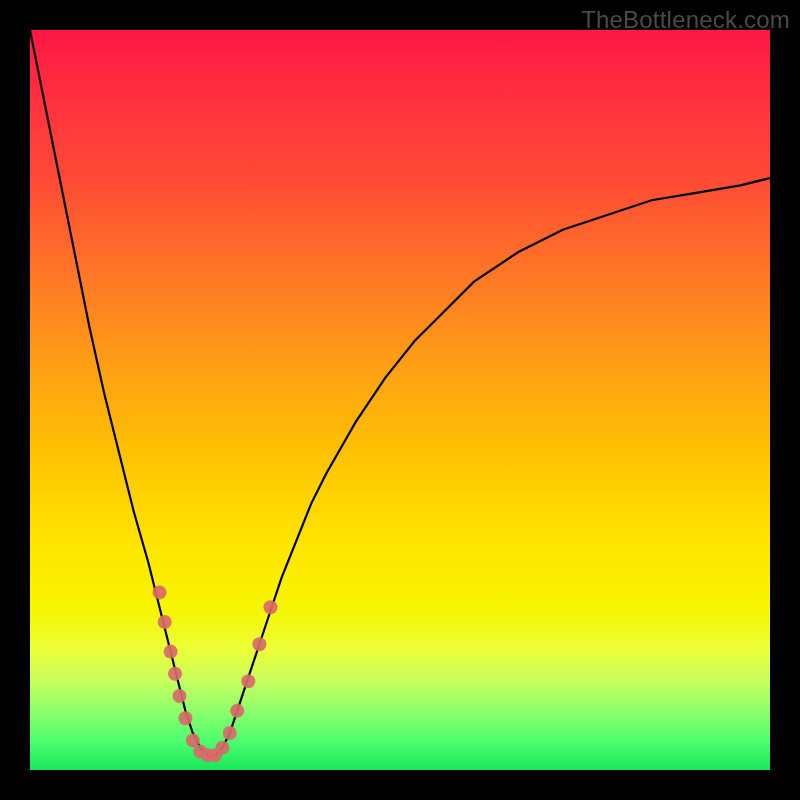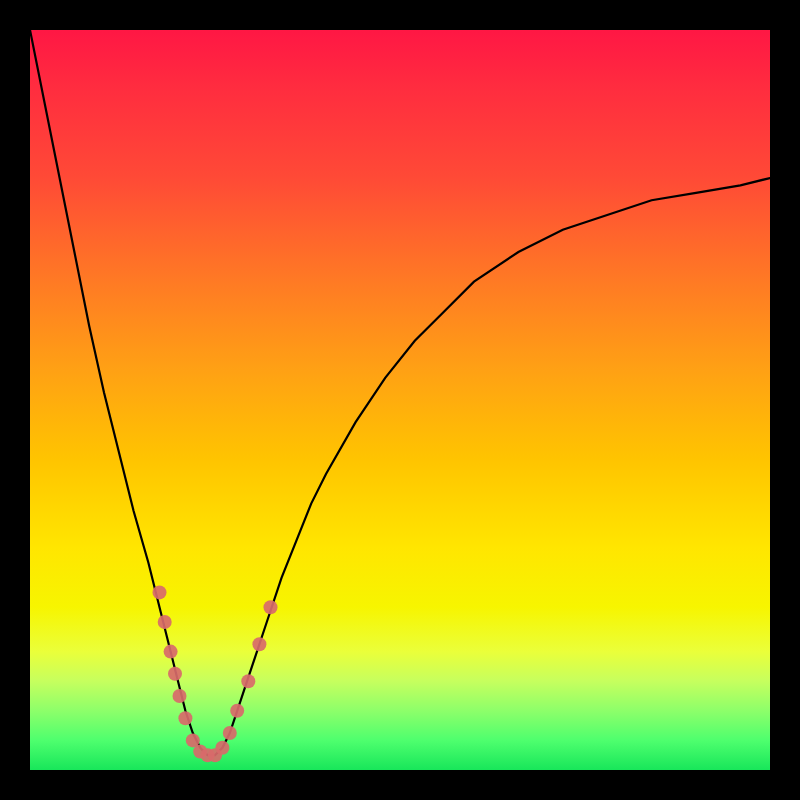--- a/index.html
+++ b/index.html
@@ -68,20 +68,21 @@
   }
   .curve circle.dot {
     fill: #d86a6a;
     opacity: 0.92;
   }
 </style>
 </head>
 <body>
 
 <div class="frame">
+  <div class="watermark">TheBottleneck.com</div>
   <div class="plot">
     <svg class="curve" viewBox="0 0 740 740" preserveAspectRatio="none">
       <path class="main" d="M0.0 0.0 L14.8 74.0 L29.6 148.0 L44.4 222.0 L59.2 296.0 L74.0 362.6 L88.8 421.8 L103.6 481.0 L118.4 532.8 L133.2 592.0 L140.6 621.6 L148.0 651.2 L155.4 680.8 L162.8 703.0 L170.2 717.8 L177.6 725.2 L185.0 725.2 L192.4 717.8 L199.8 703.0 L207.2 680.8 L222.0 636.4 L236.8 592.0 L251.6 547.6 L266.4 510.6 L281.2 473.6 L296.0 444.0 L325.6 392.2 L355.2 347.8 L384.8 310.8 L414.4 281.2 L444.0 251.6 L488.4 222.0 L532.8 199.8 L577.2 185.0 L621.6 170.2 L666.0 162.8 L710.4 155.4 L740.0 148.0"></path>
       <g>
           <circle class="dot" cx="129.5" cy="562.4" r="7"></circle>
           <circle class="dot" cx="134.7" cy="592.0" r="7"></circle>
           <circle class="dot" cx="140.6" cy="621.6" r="7"></circle>
           <circle class="dot" cx="145.0" cy="643.8" r="7"></circle>
           <circle class="dot" cx="149.5" cy="666.0" r="7"></circle>
           <circle class="dot" cx="155.4" cy="688.2" r="7"></circle>

